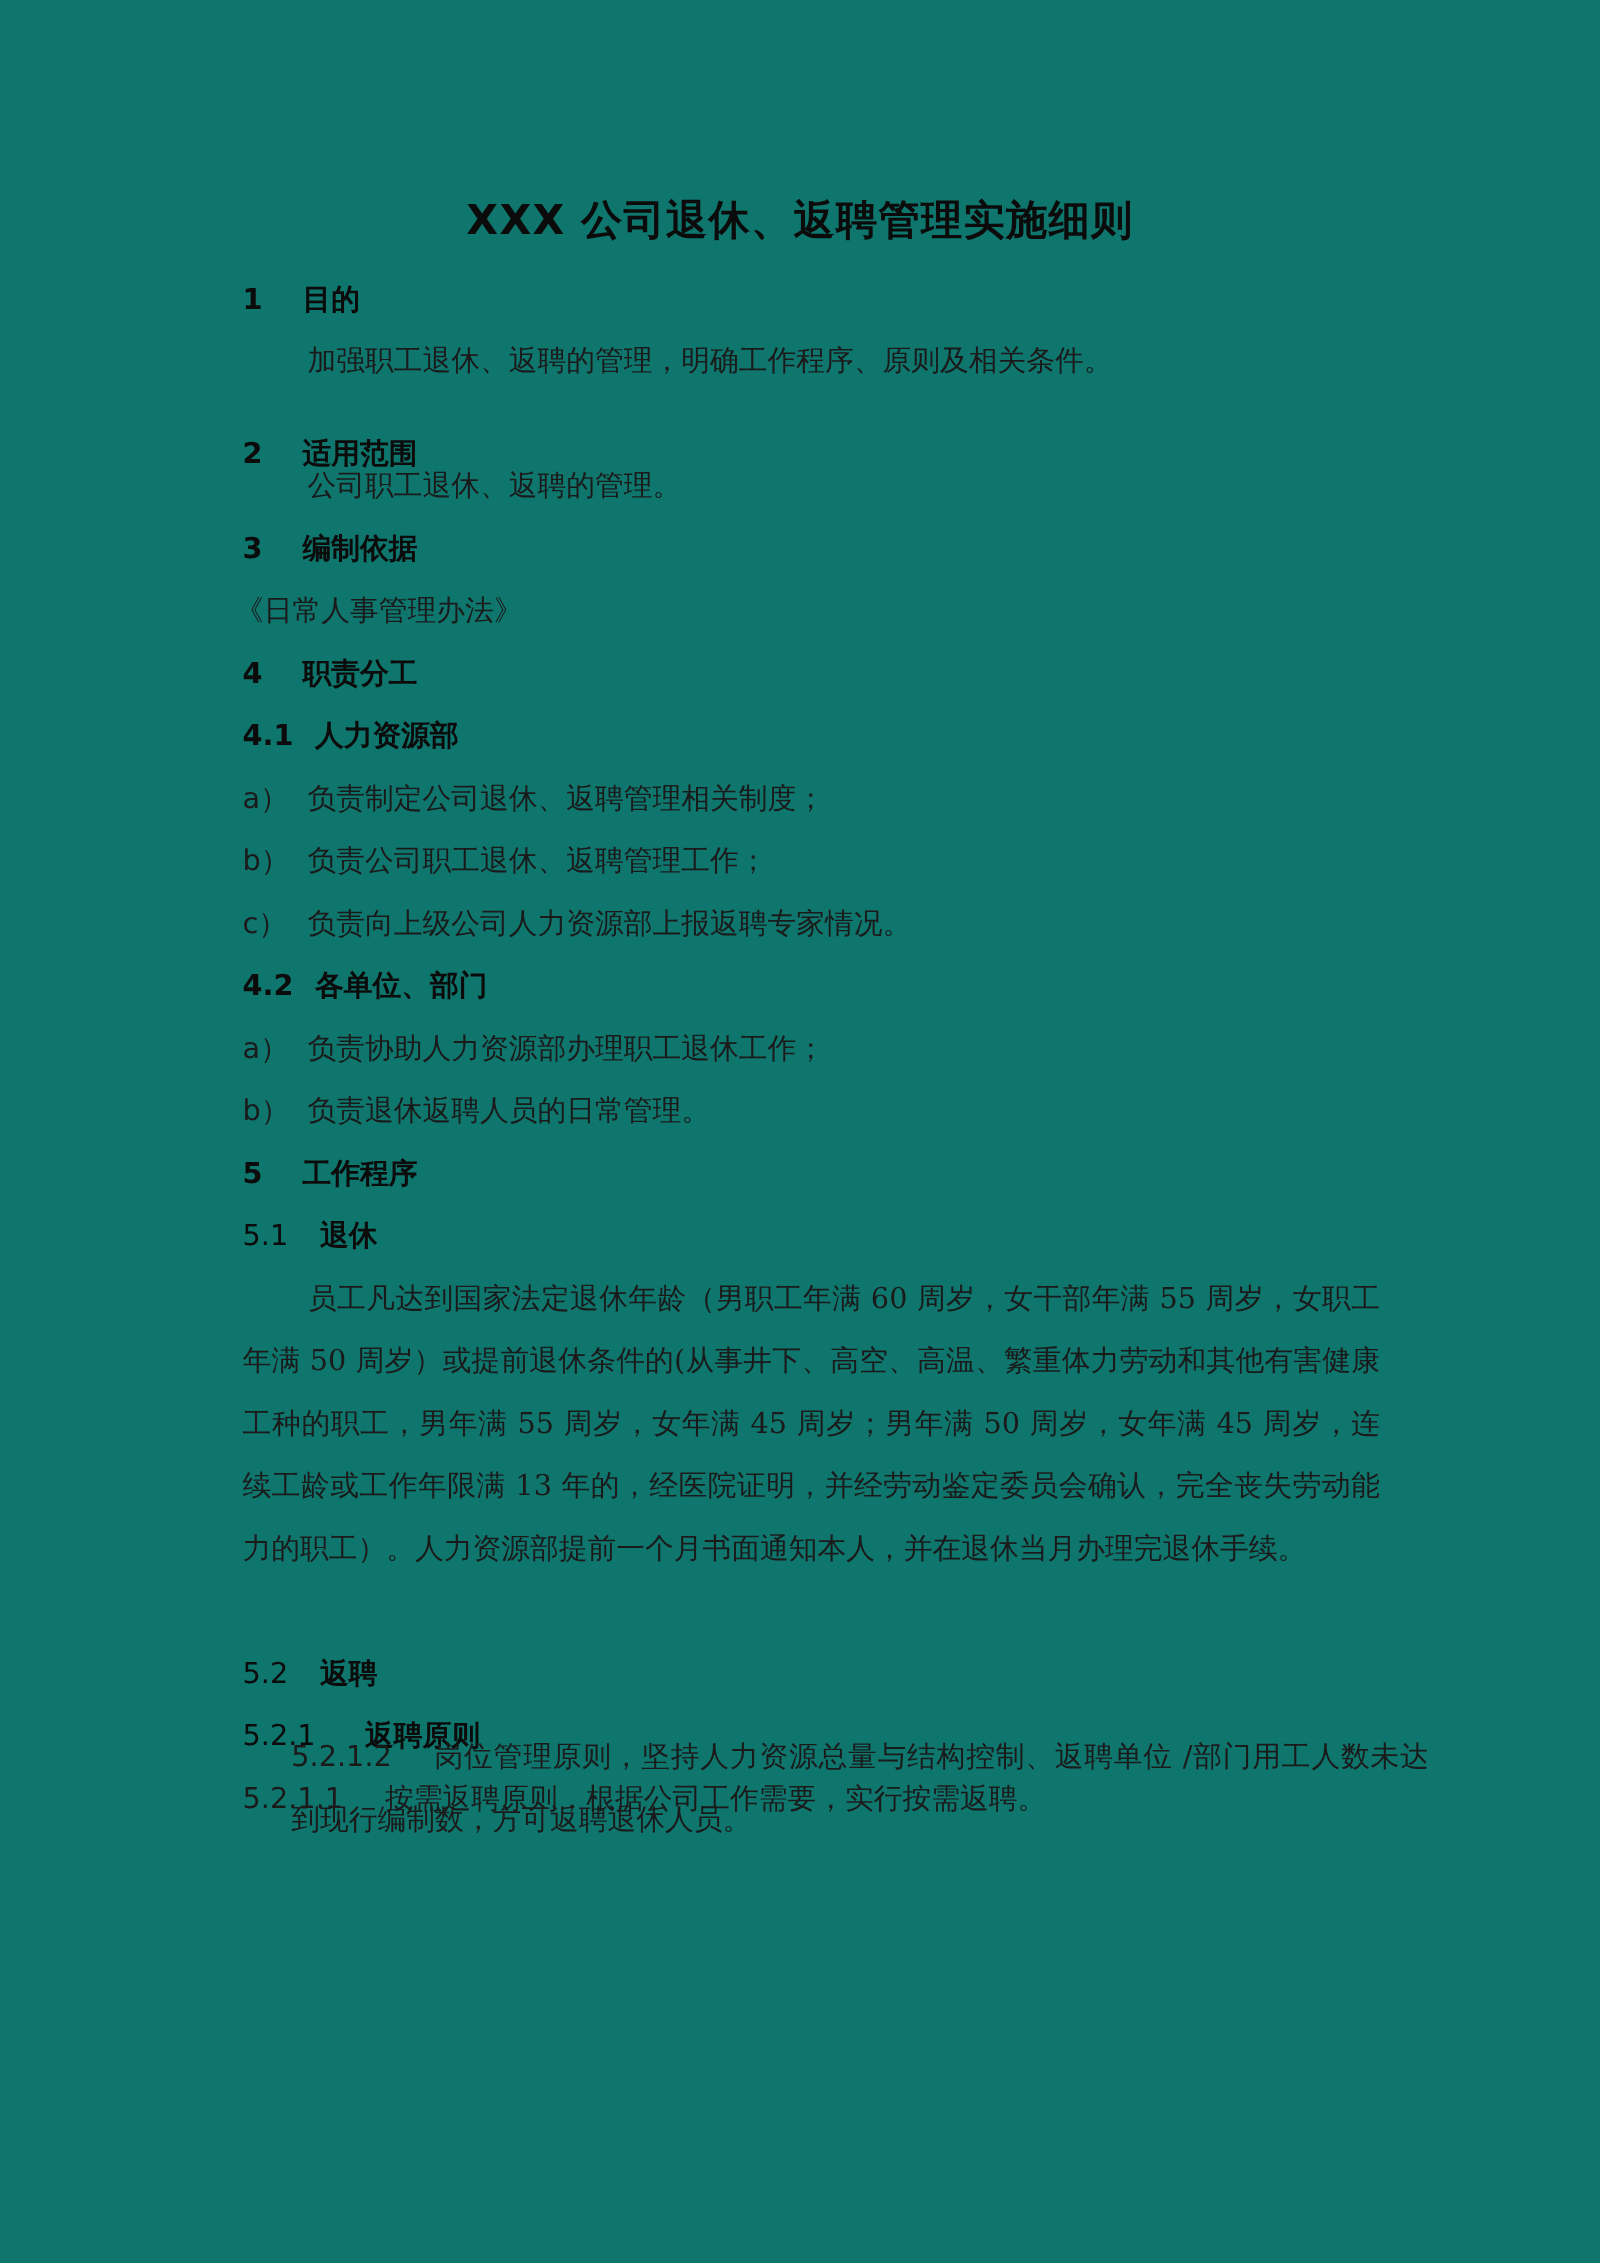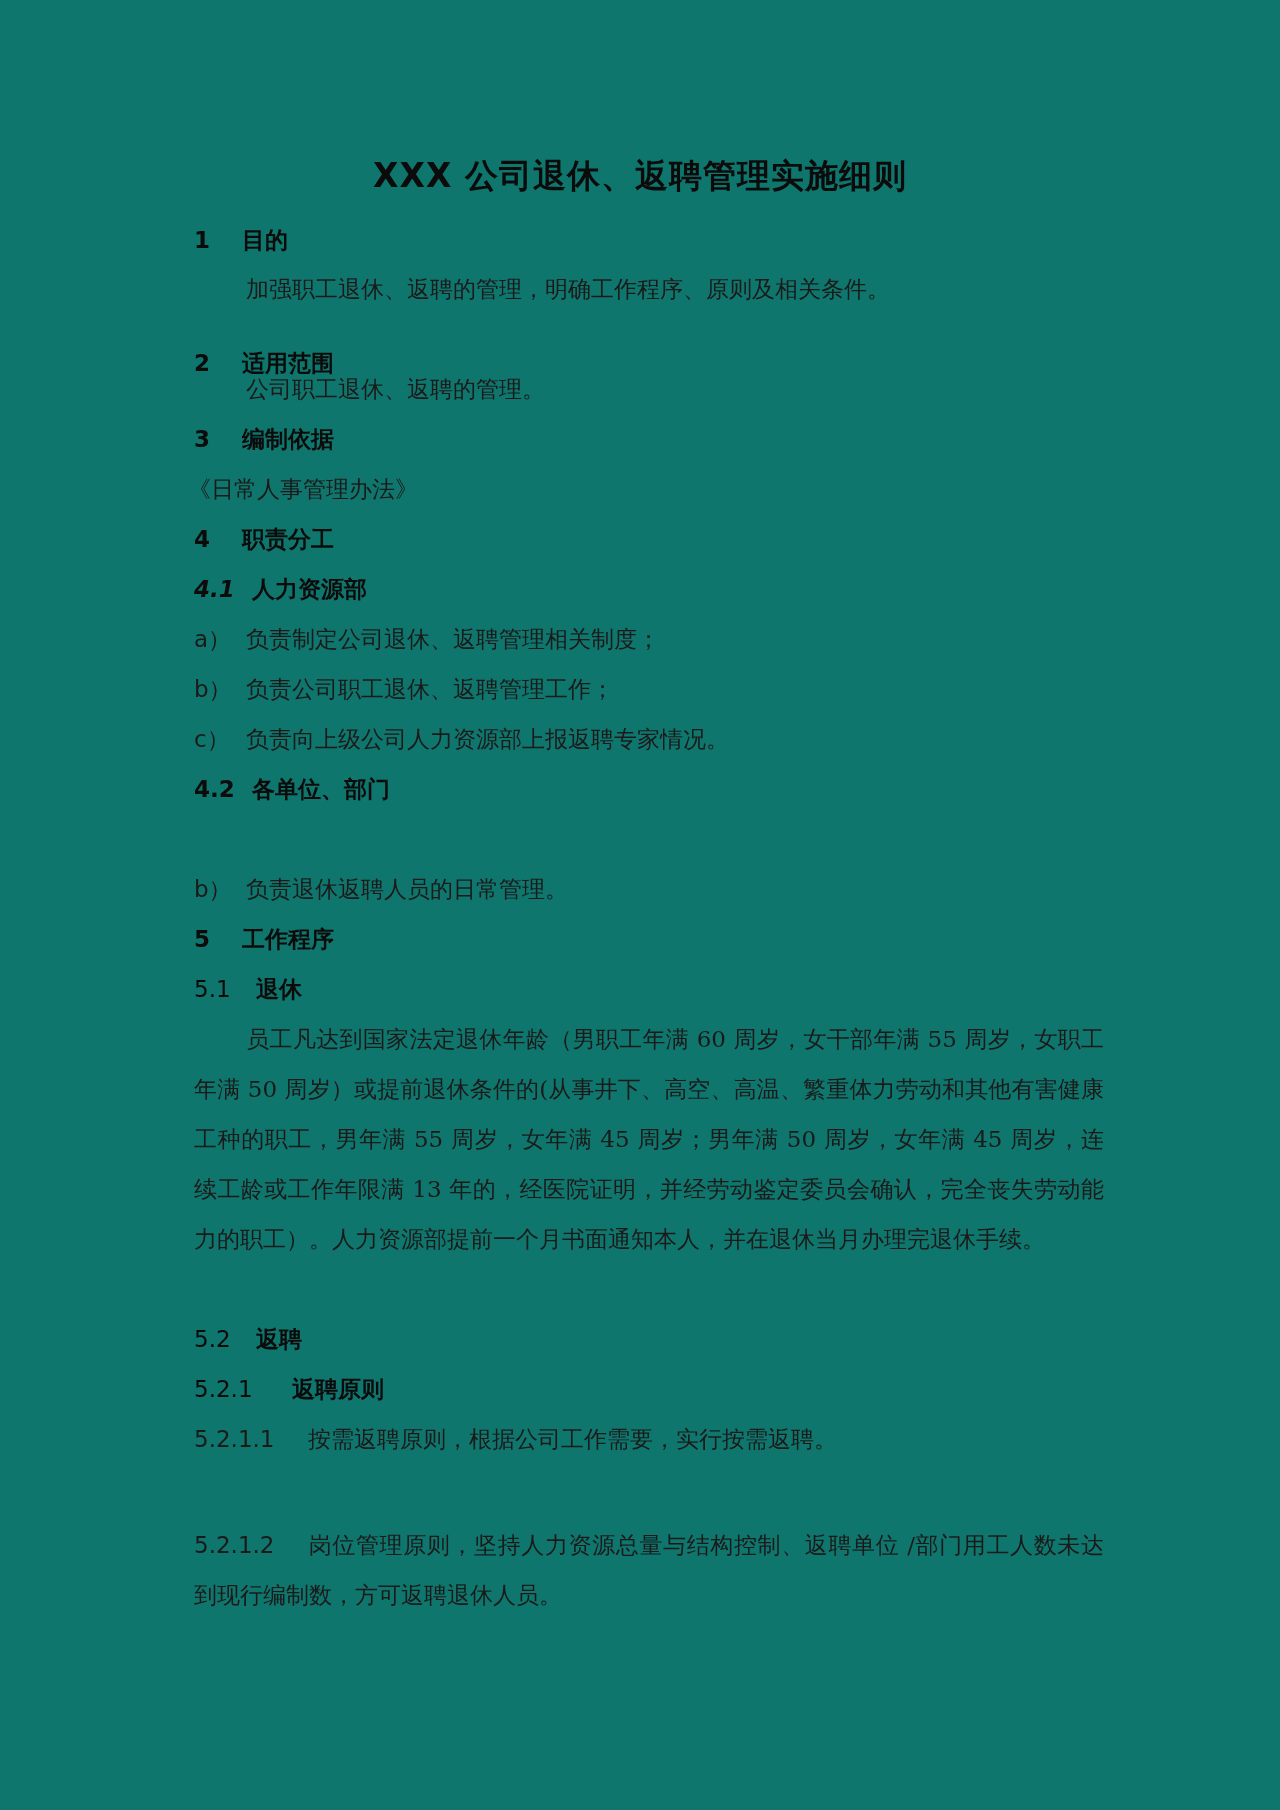--- a/index.html
+++ b/index.html
@@ -37,34 +37,37 @@
   <div class="line h" style="top:424px;">
     <span class="num hnum" style="width:48px;">3</span><span>编制依据</span>
   </div>
   <div class="line" style="top:474px; left:188px;">《日常人事管理办法》</div>
 
   <div class="line h" style="top:524px;">
     <span class="num hnum" style="width:48px;">4</span><span>职责分工</span>
   </div>
 
   <div class="line h" style="top:574px;">
-    <span class="num hnum" style="width:58px;font-style:italic;">4.1</span><span>人力资源部</span>
+    <span class="num hnum" style="width:58px;">4.1</span><span>人力资源部</span>
   </div>
   <div class="line" style="top:624px;">
     <span class="num" style="width:52px;">a）</span><span>负责制定公司退休、返聘管理相关制度；</span>
   </div>
   <div class="line" style="top:674px;">
     <span class="num" style="width:52px;">b）</span><span>负责公司职工退休、返聘管理工作；</span>
   </div>
   <div class="line" style="top:724px;">
     <span class="num" style="width:52px;">c）</span><span>负责向上级公司人力资源部上报返聘专家情况。</span>
   </div>
 
   <div class="line h" style="top:774px;">
     <span class="num hnum" style="width:58px;">4.2</span><span>各单位、部门</span>
+  </div>
+  <div class="line" style="top:824px;">
+    <span class="num" style="width:52px;">a）</span><span>负责协助人力资源部办理职工退休工作；</span>
   </div>
   <div class="line" style="top:874px;">
     <span class="num" style="width:52px;">b）</span><span>负责退休返聘人员的日常管理。</span>
   </div>
 
   <div class="line h" style="top:924px;">
     <span class="num hnum" style="width:48px;">5</span><span>工作程序</span>
   </div>
 
   <div class="line h" style="top:974px;">
@@ -77,18 +80,18 @@
   </div>
 
   <div class="line h" style="top:1374px;">
     <span class="num" style="width:98px;">5.2.1</span><span>返聘原则</span>
   </div>
 
   <div class="line" style="top:1424px;">
     <span class="num" style="width:114px;">5.2.1.1</span><span>按需返聘原则，根据公司工作需要，实行按需返聘。</span>
   </div>
 
-  <div class="para" style="top:1520px;">
+  <div class="para" style="top:1381px;margin-left:39px;">
     <span class="num" style="width:114px;">5.2.1.2</span><span>岗位管理原则，坚持人力资源总量与结构控制、返聘单位 /部门用工人数未达到现行编制数，方可返聘退休人员。</span>
   </div>
 
 
 </div>
 
 </body></html>

